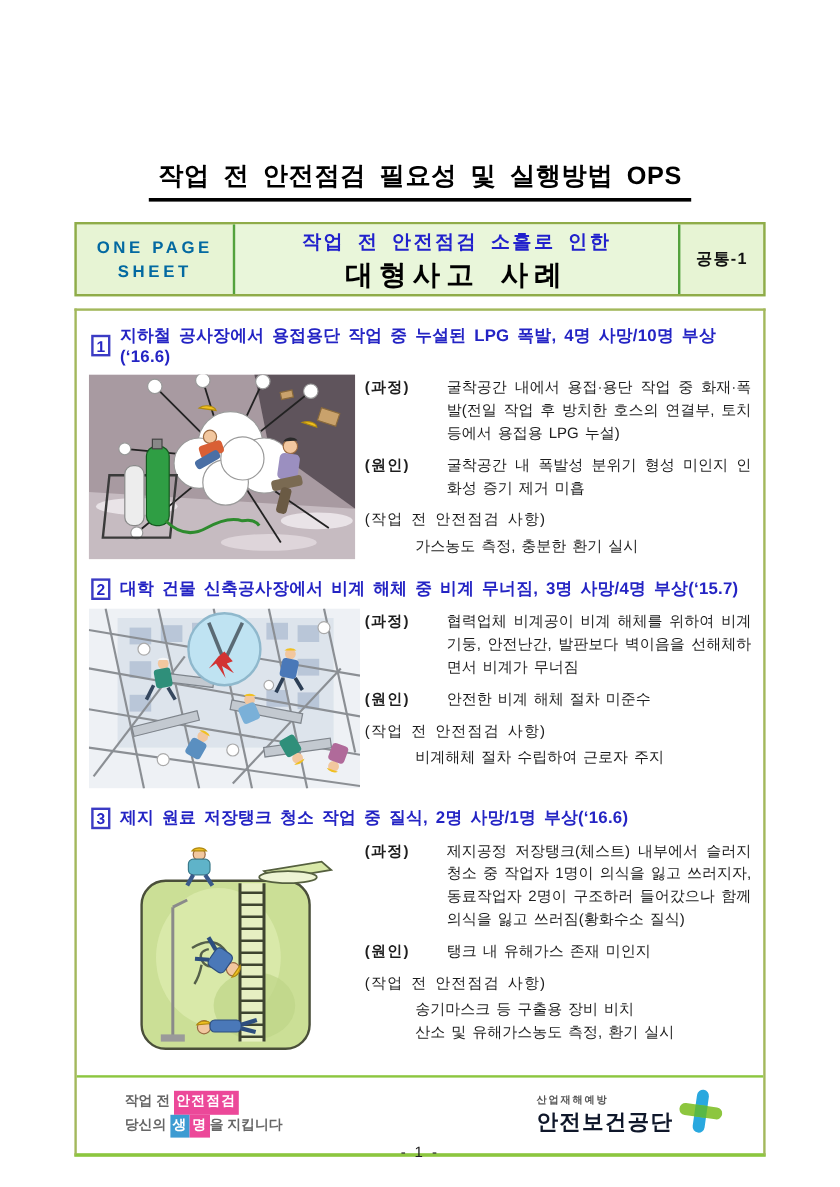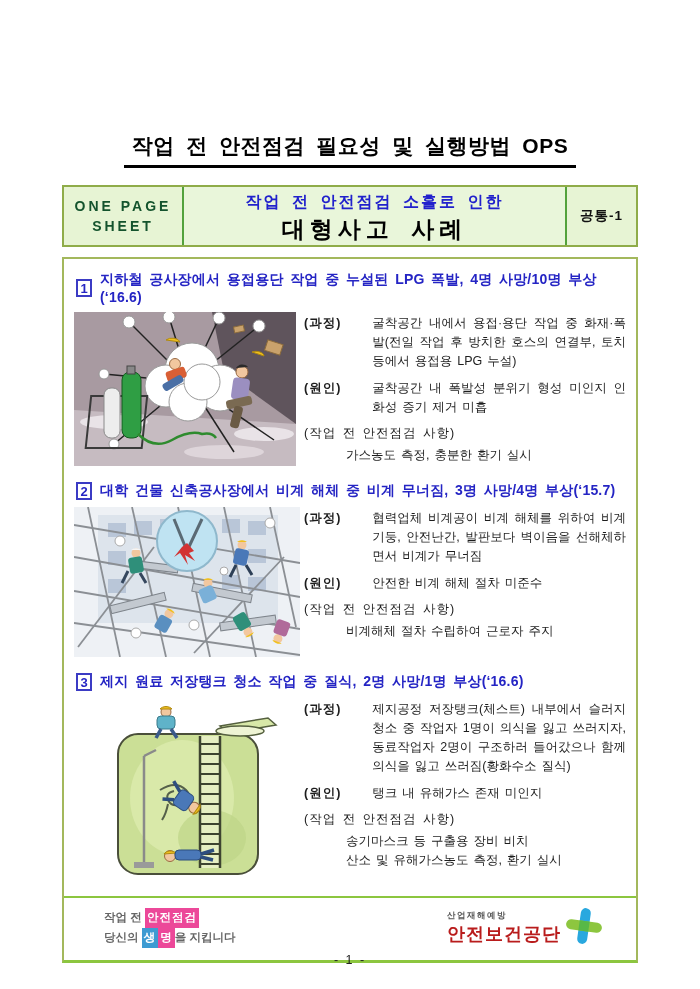--- a/index.html
+++ b/index.html
@@ -12,22 +12,22 @@
     display:inline-block; font-size:21px; font-weight:bold; color:#000;
     letter-spacing:0.5px; word-spacing:5px;
     border-bottom:3px solid #000; padding:0 8px 5px;
   }
 
   
   .header-box {
     margin:17px 62px 0; height:62px; display:flex; align-items:stretch;
     border:2px solid #8fac49; background:#e7f4d4;
   }
-  .ops-label { width:118px; display:flex; flex-direction:column; justify-content:center;
-    align-items:center; font-weight:bold; font-size:14px; color:#14532d; letter-spacing:3px; line-height:1.45; }
+  .ops-label { width:130px; display:flex; flex-direction:column; justify-content:center;
+    align-items:center; font-weight:bold; font-size:14px; color:#0369a1; letter-spacing:3px; line-height:1.45; }
   .header-title-box { flex:1; text-align:center; padding-top:5px;
     border-left:2px solid #53a23c; border-right:2px solid #53a23c; background:#e9f6da; }
   .ht1 { color:#2121cc; font-weight:bold; font-size:16px; letter-spacing:2px; word-spacing:4px; }
   .ht2 { color:#000; font-weight:bold; font-size:23px; letter-spacing:5px; word-spacing:6px; margin-top:1px; }
   .code-label { width:69px; display:flex; align-items:center; justify-content:center;
     font-weight:bold; font-size:13.5px; color:#111; letter-spacing:1px; }
 
   
   .content-box {
     margin:10px 62px 0; border:2px solid #a3b85c; border-bottom:3px solid #8cc63f;
@@ -52,21 +52,21 @@
   
   .footer-sep { border-top:2px solid #8cc63f; margin:6px -10px 0; }
   .footer-row { display:flex; justify-content:space-between; align-items:center; padding:8px 24px 10px 30px; }
   .slogan { font-size:11.5px; color:#666; line-height:1.7; font-weight:bold; }
   .badge { display:inline-block; color:#fff; padding:0 2px; letter-spacing:1px; }
   .badge-green { background:#ec4899; }
   .badge-blue { background:#3d9bd2; }
   .org { display:flex; align-items:center; }
   .org-text { text-align:left; margin-right:5px; }
   .org-tagline { font-size:8.5px; color:#555; letter-spacing:1.5px; font-weight:bold; }
-  .org-name { font-size:18px; color:#b91c1c; font-weight:bold; letter-spacing:1px; }
+  .org-name { font-size:18px; color:#0f172a; font-weight:bold; letter-spacing:1px; }
 
   .page-number { position:absolute; bottom:22px; left:0; right:0; text-align:center;
     font-size:12.5px; color:#222; letter-spacing:2px; }
 </style>
 </head>
 <body>
 
 <div class="page">
 
   <h1 class="doc-title">

